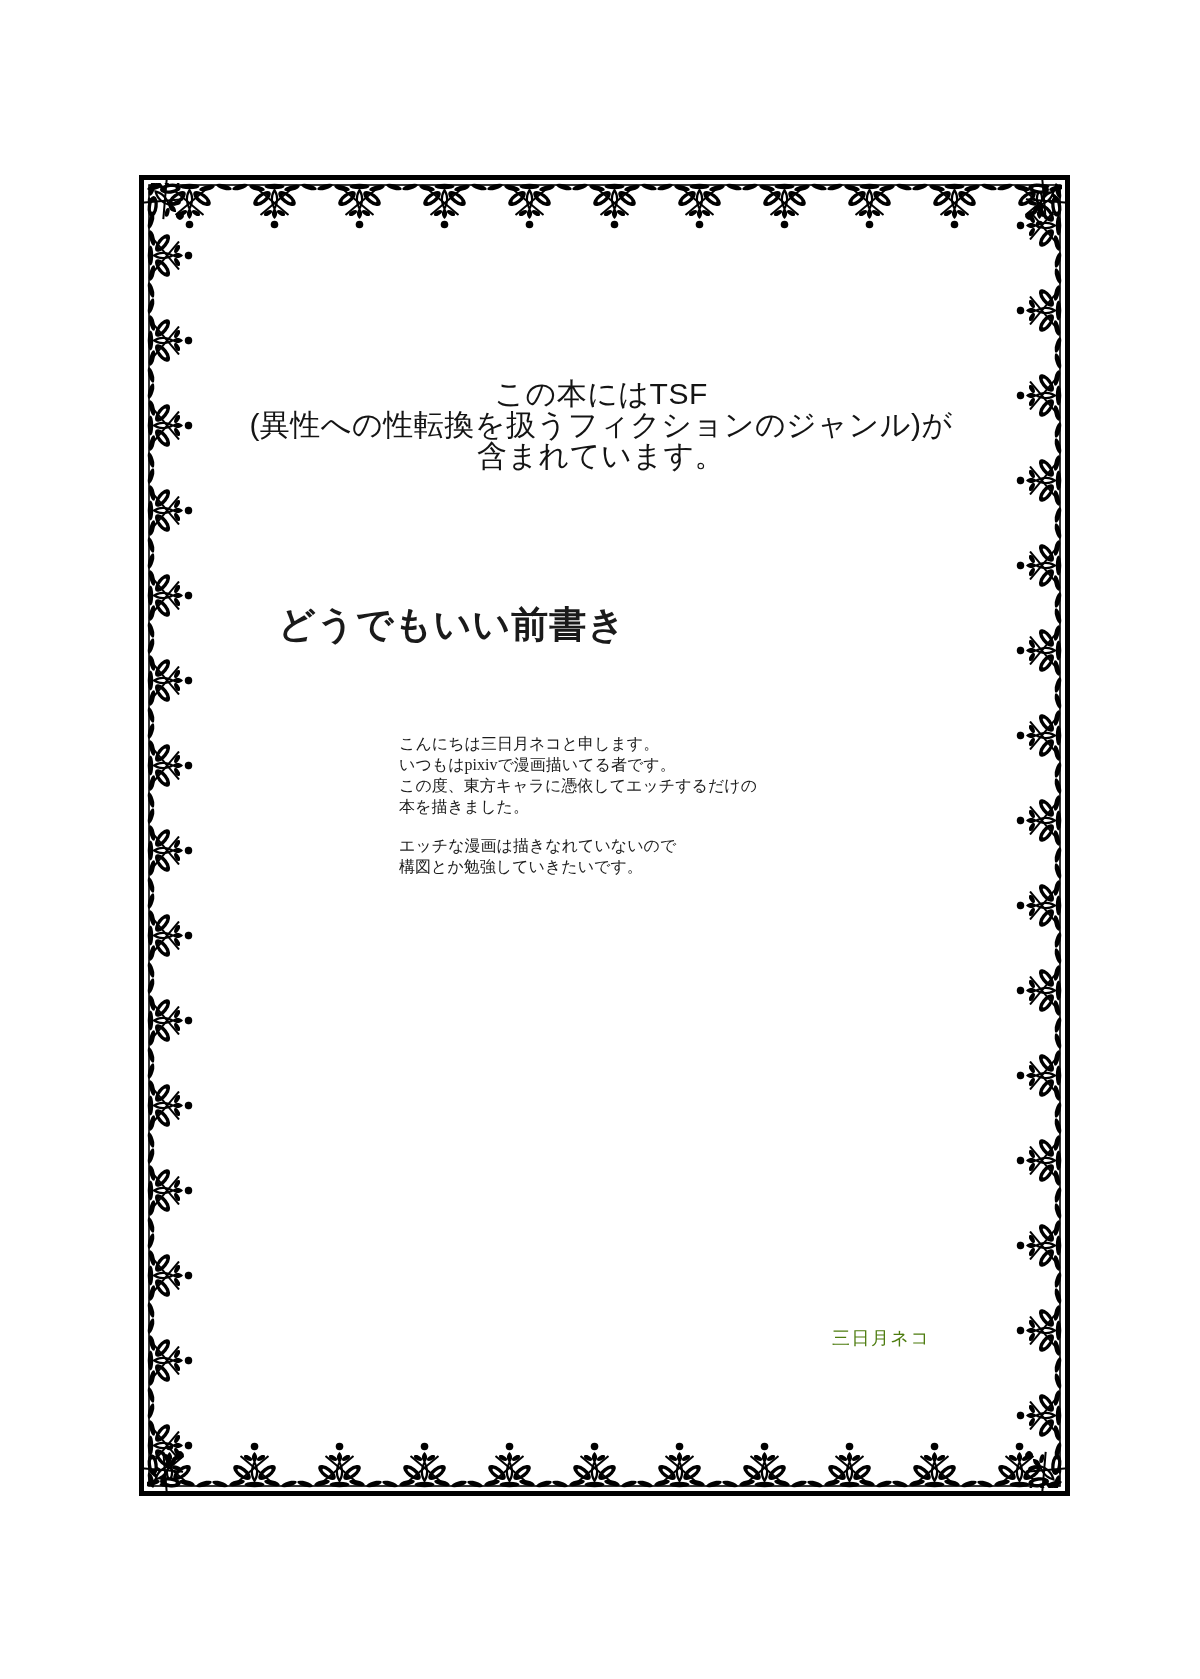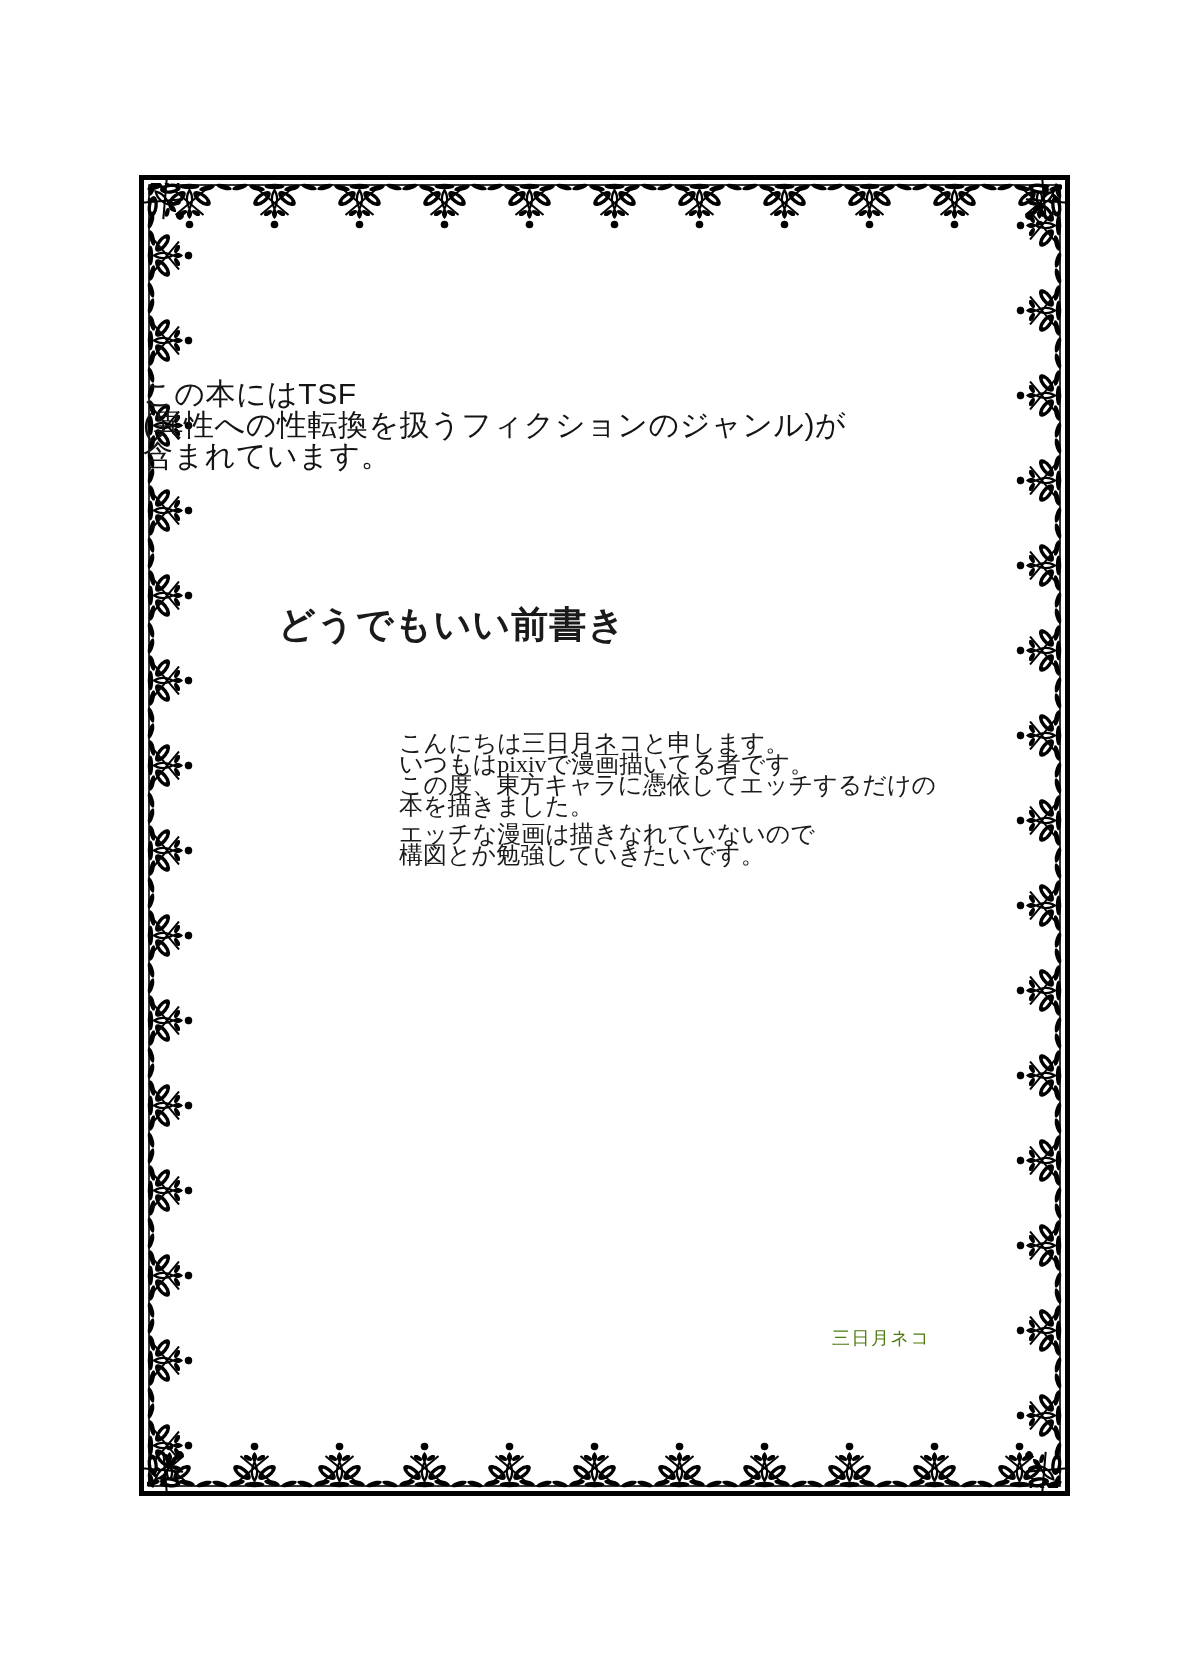--- a/index.html
+++ b/index.html
@@ -13,23 +13,24 @@
   }
   .frame{
     position:absolute;
     left:139px;
     top:175px;
     width:931px;
     height:1321px;
   }
   .notice{
     position:absolute;
-    left:143px;
+    left:151px;
     top:378px;
     width:900px;
+    text-align:center;
     font-family:"Liberation Sans", sans-serif;
     font-size:30px;
     line-height:31px;
     letter-spacing:0.5px;
     color:#141414;
     white-space:pre-line;
   }
   .heading{
     position:absolute;
     left:278px;
@@ -39,26 +40,26 @@
     font-weight:600;
     font-size:37px;
     letter-spacing:1px;
     color:#1a1a1a;
   }
   .bodytext{
     position:absolute;
     left:399px;
     top:733px;
     font-family:"Liberation Serif", serif;
-    font-size:24px;
+    font-size:16px;
     line-height:21px;
     color:#1a1a1a;
   }
   .bodytext p{margin:0;white-space:pre-line;}
-  .bodytext p + p{margin-top:7px;}
+  .bodytext p + p{margin-top:18px;}
   .signature{
     position:absolute;
     left:832px;
     top:1326px;
     font-family:"Liberation Serif", serif;
     font-size:18px;
     letter-spacing:1.5px;
     color:#4d7c0f;
   }
 </style>

